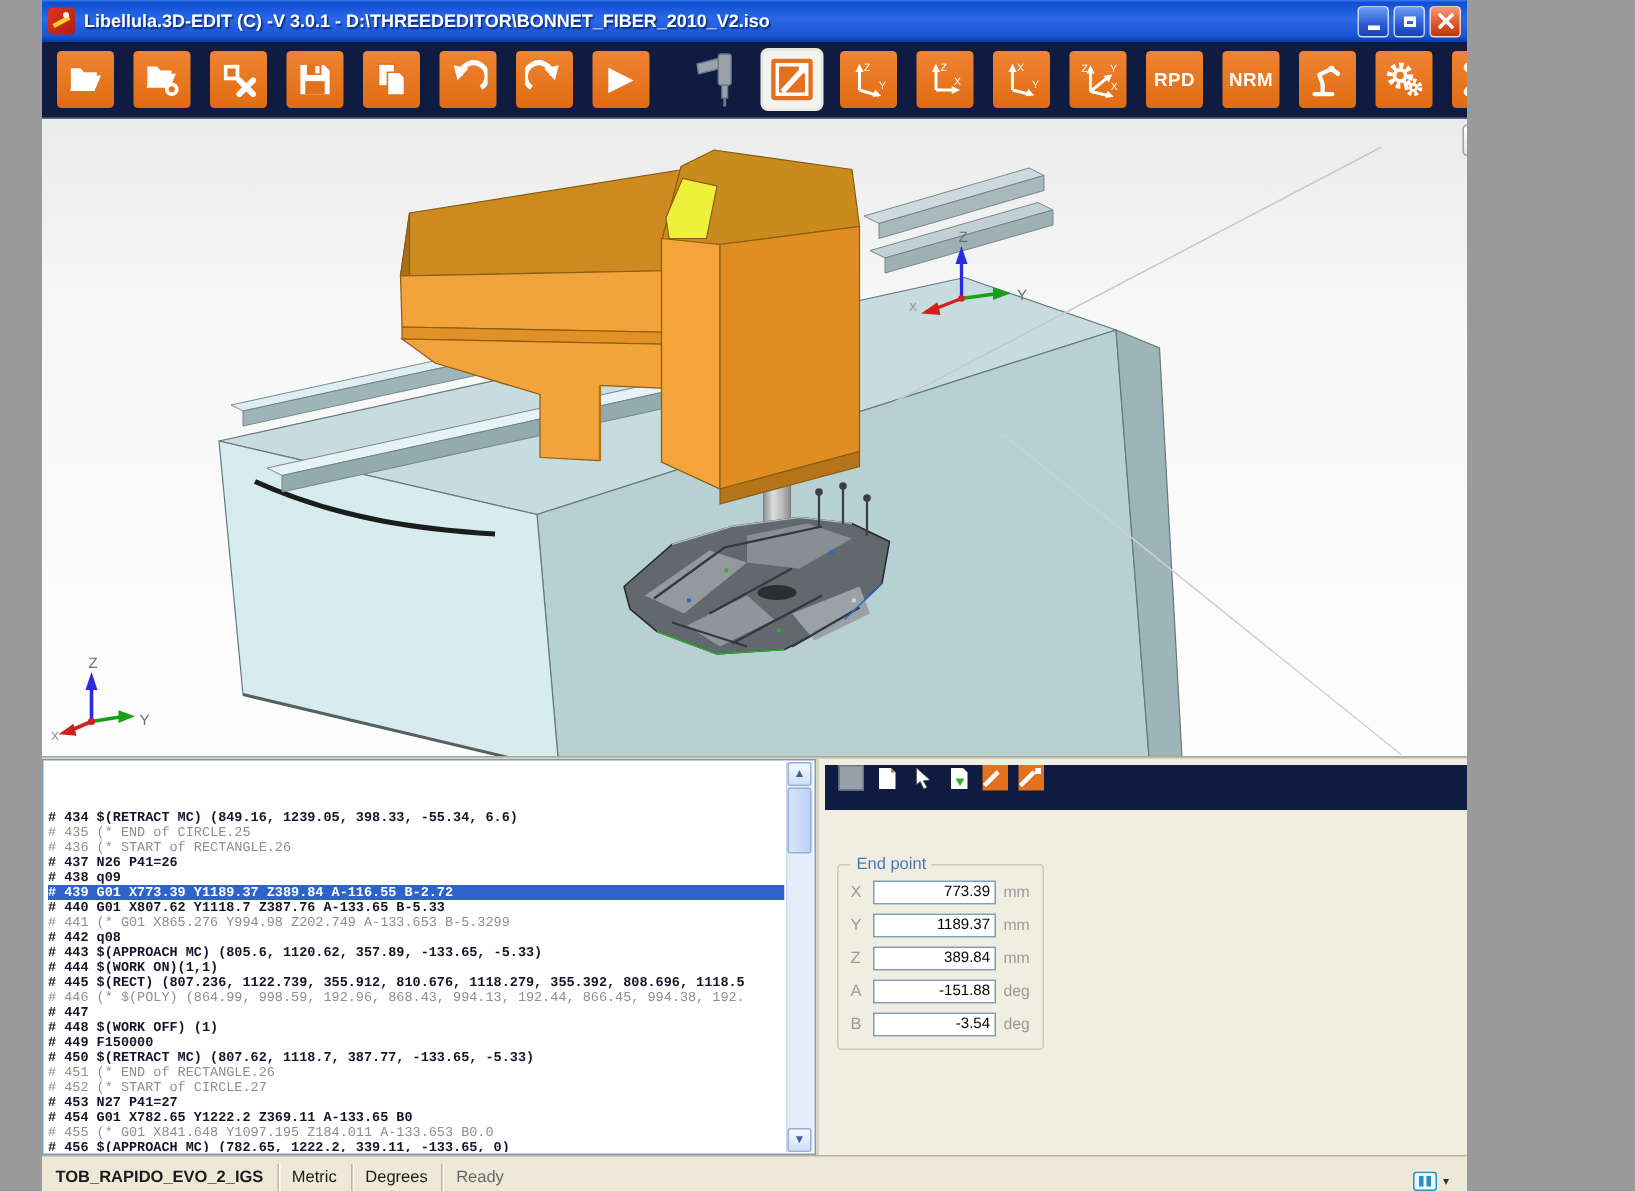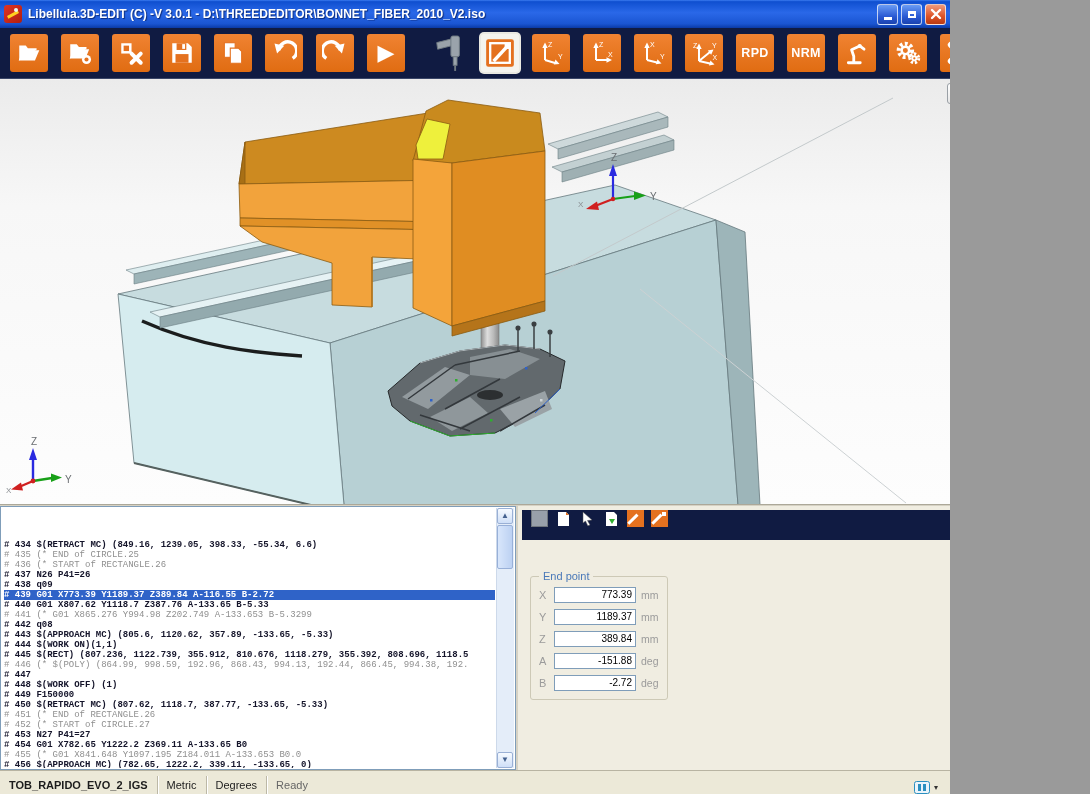--- a/index.html
+++ b/index.html
@@ -1,17 +1,17 @@
 <!DOCTYPE html>
 <html><head>
 <meta charset="utf-8">
 <style>
   html,body{margin:0;padding:0;background:#9a9a9a;}
   .window{position:relative;width:950px;height:794px;overflow:hidden;background:#14532d;
-          font-family:"Liberation Sans",sans-serif;}
+          font-family:"Liberation Sans",sans-serif;margin-left:28px;}
 
   
   .titlebar{position:absolute;top:0;left:0;right:0;height:28px;display:flex;align-items:center;
     padding:0 4px;box-sizing:border-box;
     background:linear-gradient(180deg,#3c7cf0 0%,#0f4fd0 6%,#2a68e8 45%,#1a55d2 85%,#0a3aa6 100%);}
   .appicon{width:18px;height:18px;border-radius:3px;background:linear-gradient(135deg,#e03424,#b01e10);
     margin-right:6px;position:relative;flex:0 0 auto;}
   .appicon::before{content:"";position:absolute;left:3px;top:8px;width:12px;height:3px;background:#ffd020;transform:rotate(-28deg);}
   .appicon::after{content:"";position:absolute;left:10px;top:3px;width:4px;height:4px;border-radius:50%;background:#eaf7ef;}
   .title{flex:1;color:#fff;font-size:12px;font-weight:bold;white-space:nowrap;overflow:hidden;
@@ -469,21 +469,21 @@
           <div class="fbox">389.84</div>
           <span class="funit">mm</span>
         </div>
         <div class="frow" style="top:76px">
           <span class="flabel">A</span>
           <div class="fbox">-151.88</div>
           <span class="funit">deg</span>
         </div>
         <div class="frow" style="top:98px">
           <span class="flabel">B</span>
-          <div class="fbox">-2.72</div>
+          <div class="fbox">-3.54</div>
           <span class="funit">deg</span>
         </div>
       </div>
 
     </div>
   </div>
 
   <div class="statusbar">
     <div class="sseg s1">TOB_RAPIDO_EVO_2_IGS</div>
     <div class="sseg s2">Metric</div>

